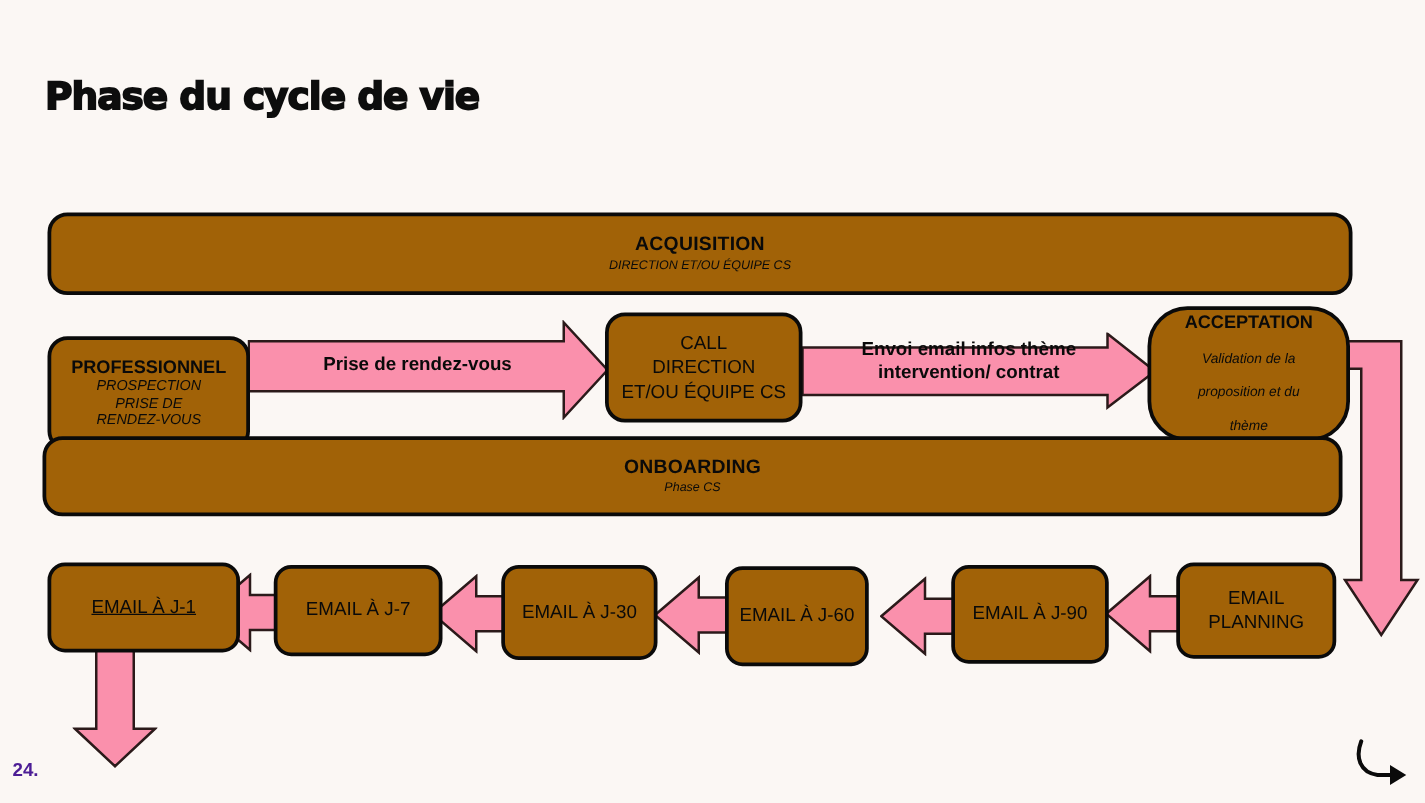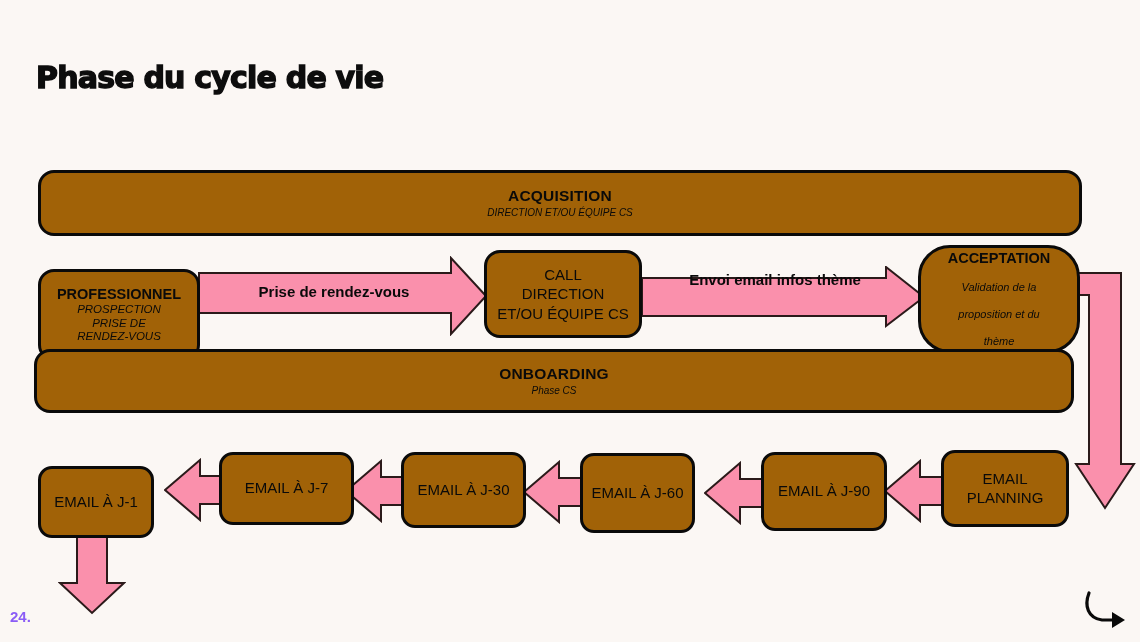--- a/index.html
+++ b/index.html
@@ -90,21 +90,21 @@
 
   
   .email-box {
     border-radius: 14px;
   }
   .email-box .b-line {
     font-size: 15px;
     line-height: 1.22;
     font-weight: normal;
   }
-  #email-0 { left: 38px;  top: 466px; width: 116px; height: 72px; }
+  #email-0 { left: 38px;  top: 450px; width: 154px; height: 72px; text-decoration: underline; }
   #email-1 { left: 219px; top: 452px; width: 135px; height: 73px; }
   #email-2 { left: 401px; top: 452px; width: 125px; height: 76px; }
   #email-3 { left: 580px; top: 453px; width: 115px; height: 80px; justify-content: center; }
   #email-4 { left: 761px; top: 452px; width: 126px; height: 79px; }
   #email-5 { left: 941px; top: 450px; width: 128px; height: 77px; }
 
   
   .arrow-svg {
     position: absolute;
     z-index: 2;
@@ -132,21 +132,21 @@
   
   #arrow-down-left { left: 58px; top: 519px; }
 
   
   .page-number {
     position: absolute;
     left: 10px;
     top: 608px;
     font-size: 15px;
     font-weight: bold;
-    color: #8b5cf6;
+    color: #4c1d95;
   }
 
   
   #next-slide-icon {
     position: absolute;
     left: 1082px;
     top: 588px;
     z-index: 6;
   }
 </style>
@@ -178,20 +178,21 @@
     <div class="b-line">CALL</div>
     <div class="b-line">DIRECTION</div>
     <div class="b-line">ET/OU ÉQUIPE CS</div>
   </div>
 
   <svg class="arrow-svg" id="arrow-email-infos" style="left:641px; top:266px;" width="285" height="62" viewBox="0 0 285 62">
     <polygon class="arrow-shape" points="1,12 245,12 245,1 283,31 245,60 245,50 1,50"></polygon>
   </svg>
   <div class="arrow-label" id="label-email-infos">
     <div>Envoi email infos thème</div>
+    <div>intervention/ contrat</div>
   </div>
 
   <div class="box" id="box-acceptation">
     <div class="b-title">ACCEPTATION</div>
     <div class="b-sub">Validation de la</div>
     <div class="b-sub">proposition et du</div>
     <div class="b-sub">thème</div>
   </div>
 
   <svg class="arrow-svg" id="arrow-elbow" width="62" height="240" viewBox="0 0 62 240">

